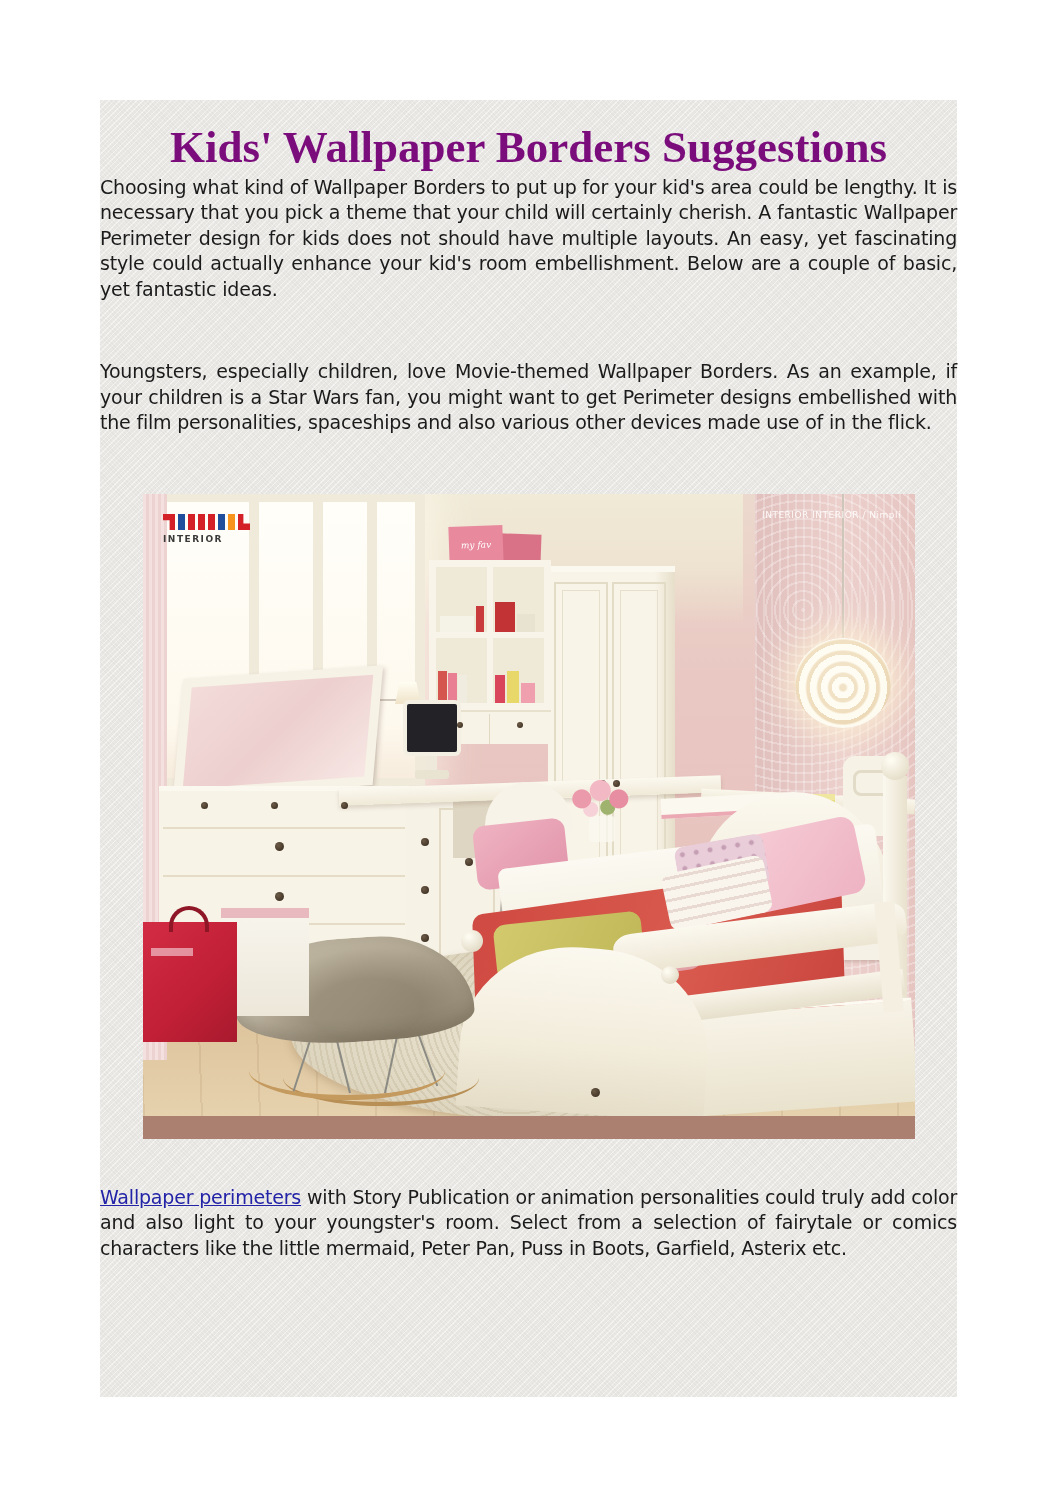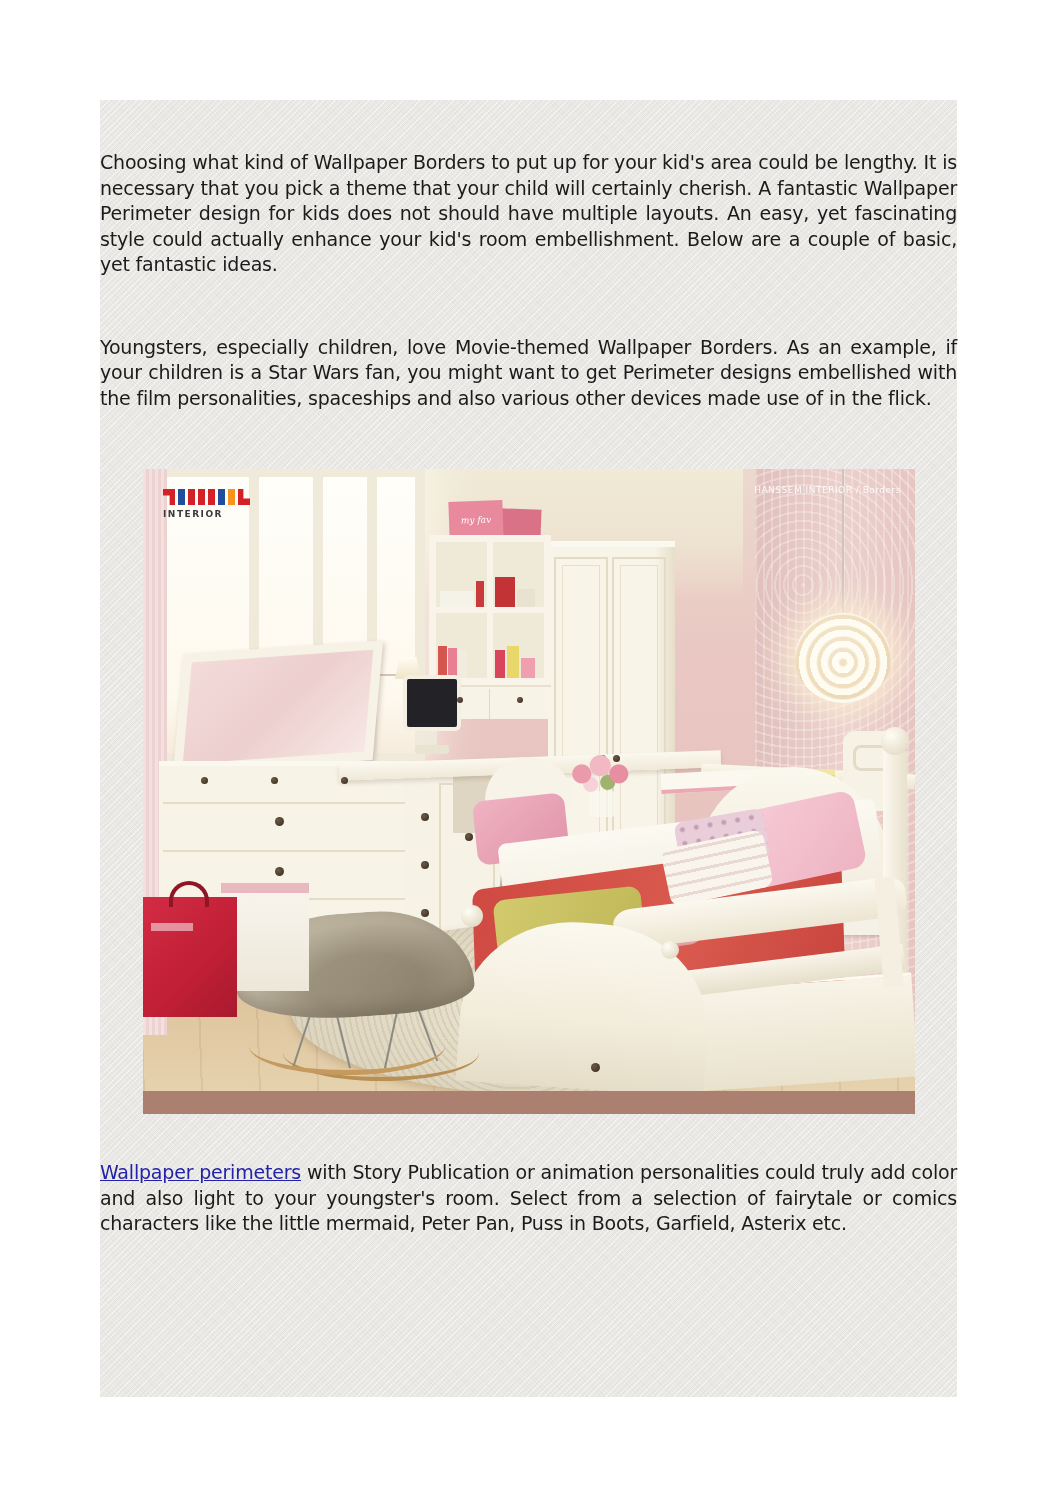--- a/index.html
+++ b/index.html
@@ -14,21 +14,21 @@
   }
   h1.title {
     margin-top:20px; text-align:center;
     font-family:"Liberation Serif",serif; font-weight:bold;
     font-size:45px; line-height:1.22; color:#7b0c7c; letter-spacing:0;
   }
   p.body-par {
     font-size:19px; line-height:25.5px; color:#1b1b1b;
     text-align:justify; letter-spacing:-0.2px;
   }
-  .p1 { margin-top:50px; }
+  .p1 { }
   .p2 { margin-top:57px; }
   .p3 { margin-top:46px; }
   a.doc-link { color:#2323a8; text-decoration:underline; cursor:pointer; }
 
   
   .photo {
     position:relative; margin:58px 0 0 43px; width:772px; height:645px;
     overflow:hidden; background:#e9c5c1;
   }
   .po { position:absolute; }
@@ -190,20 +190,21 @@
   .lb { width:7px; }
   .logo-text { margin-top:4px; font-size:9px; letter-spacing:1.5px; color:#3a3a3a; font-weight:bold; }
   .ph-watermark { right:14px; top:16px; z-index:26; font-size:9px; letter-spacing:0.5px; color:rgba(255,255,255,0.88); }
 </style>
 </head>
 <body>
 
 <div class="canvas">
   <div class="page">
 
+    <h1 class="title">Kids' Wallpaper Borders Suggestions</h1>
 
     <p class="body-par p1">Choosing what kind of Wallpaper Borders to put up for your kid's area could be lengthy. It is necessary that you pick a theme that your child will certainly cherish. A fantastic Wallpaper Perimeter design for kids does not should have multiple layouts. An easy, yet fascinating style could actually enhance your kid's room embellishment. Below are a couple of basic, yet fantastic ideas.</p>
     <p class="body-par p2">Youngsters, especially children, love Movie-themed Wallpaper Borders. As an example, if your children is a Star Wars fan, you might want to get Perimeter designs embellished with the film personalities, spaceships and also various other devices made use of in the flick.</p>
 
     <div class="photo">
       <div class="po ph-wall"></div>
       <div class="po ph-cream"></div>
       <div class="po ph-floor"></div>
 
       <div class="po ph-windows">
@@ -352,19 +353,19 @@
           <div class="lb" style="background:#1f4e9c;"></div>
           <div class="lb" style="background:#d42027;"></div>
           <div class="lb" style="background:#d42027;"></div>
           <div class="lb" style="background:#d42027;"></div>
           <div class="lb" style="background:#1f4e9c;"></div>
           <div class="lb" style="background:#f7941d;"></div>
           <div class="lb" style="background:#d42027; width:12px; clip-path:polygon(0 0,45% 0,45% 60%,100% 60%,100% 100%,0 100%);"></div>
         </div>
         <div class="logo-text">INTERIOR</div>
       </div>
-      <div class="po ph-watermark">HANSSEM INTERIOR / Borders</div>
+      <div class="po ph-watermark">INTERIOR INTERIOR / Nimpli</div>
     </div>
 
     <p class="body-par p3"><a href="#" class="doc-link">Wallpaper perimeters</a><span> with Story Publication or animation personalities could truly add color and also light to your youngster's room. Select from a selection of fairytale or comics characters like the little mermaid, Peter Pan, Puss in Boots, Garfield, Asterix etc.</span></p>
 
   </div>
 </div>
 
 </body></html>

